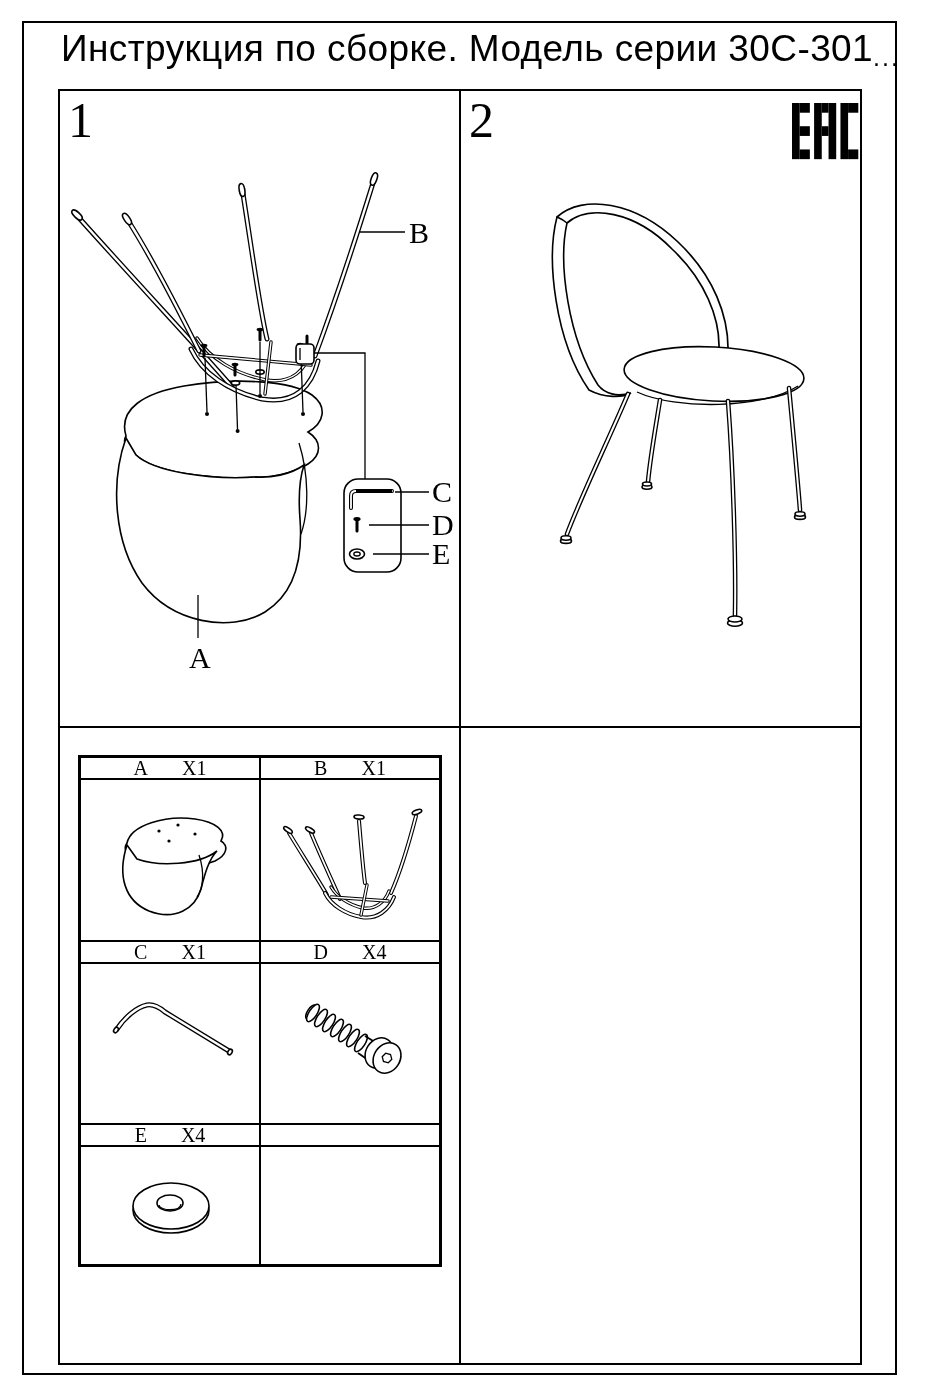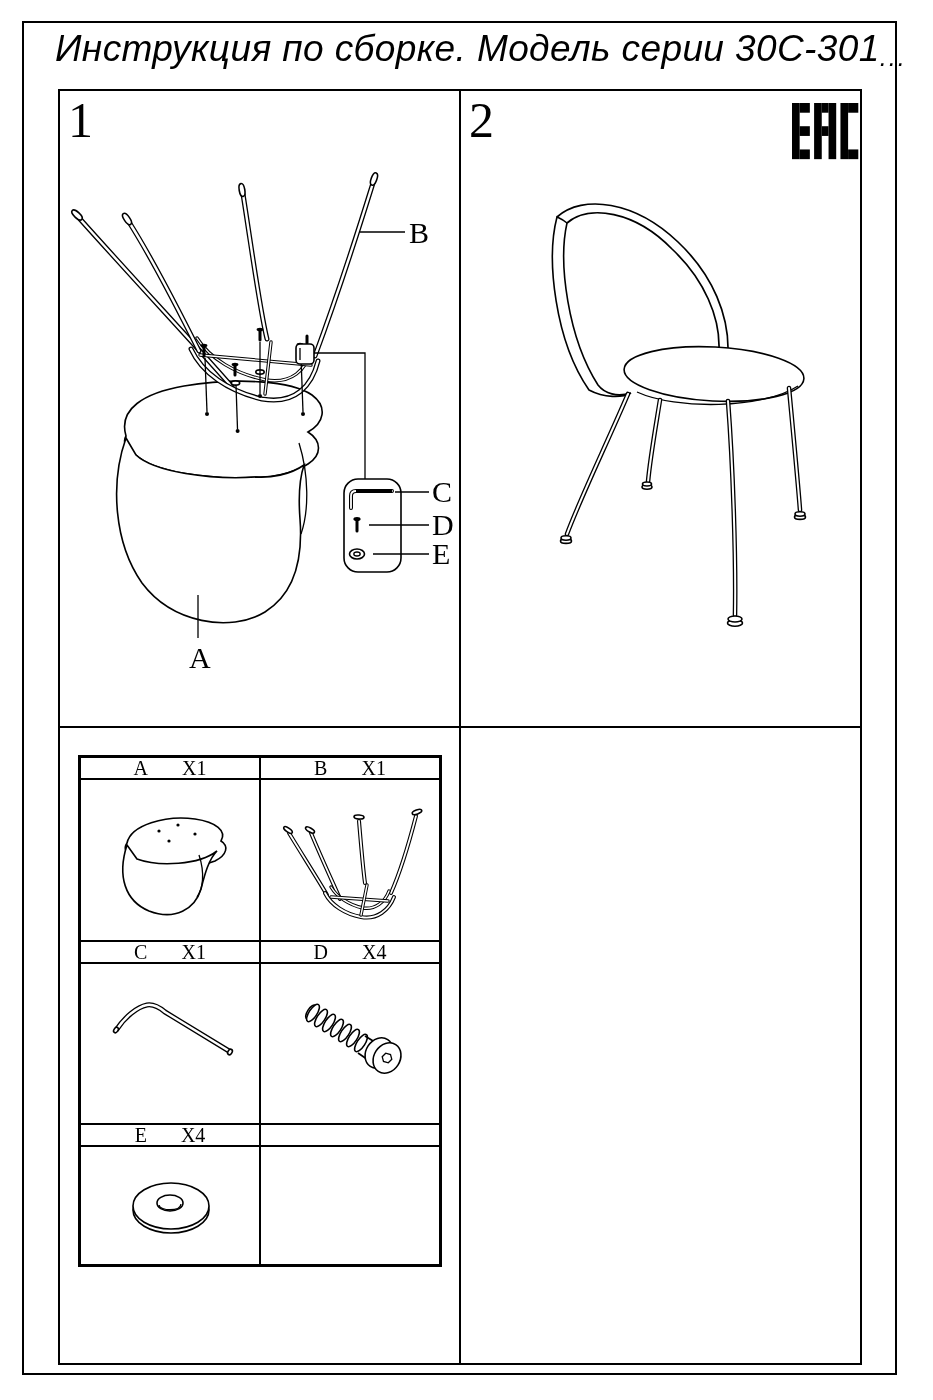--- a/index.html
+++ b/index.html
@@ -1,20 +1,20 @@
 <!DOCTYPE html>
 <html><head>
 <meta charset="utf-8">
 <style>
   html,body{margin:0;padding:0;background:#fff;}
   .page{position:relative;width:933px;height:1400px;background:#fff;overflow:hidden;
         font-family:"Liberation Sans",sans-serif;color:#000;}
   .outer-border{position:absolute;left:22px;top:21px;width:875px;height:1354px;
         border:2px solid #000;box-sizing:border-box;}
-  .title{position:absolute;left:55px;top:28px;font-size:37px;letter-spacing:.4px;white-space:nowrap;font-style:italic;}
+  .title{position:absolute;left:61px;top:28px;font-size:37px;letter-spacing:.4px;white-space:nowrap;}
   .title-dots{font-size:25px;position:relative;top:5px;letter-spacing:2px;}
   .content-box{position:absolute;left:58px;top:89px;width:804px;height:1276px;
         border:2px solid #000;box-sizing:border-box;}
   .v-div{position:absolute;left:399px;top:0;width:2px;height:100%;background:#000;}
   .h-div{position:absolute;left:0;top:635px;width:100%;height:2px;background:#000;}
   .panel-svg{position:absolute;}
   
   .to{fill:none;stroke:#000;stroke-width:5;stroke-linecap:round;stroke-linejoin:round;}
   .ti{fill:none;stroke:#fff;stroke-width:2.4;stroke-linecap:round;stroke-linejoin:round;}
   .to2{fill:none;stroke:#000;stroke-width:3.4;stroke-linecap:round;}

